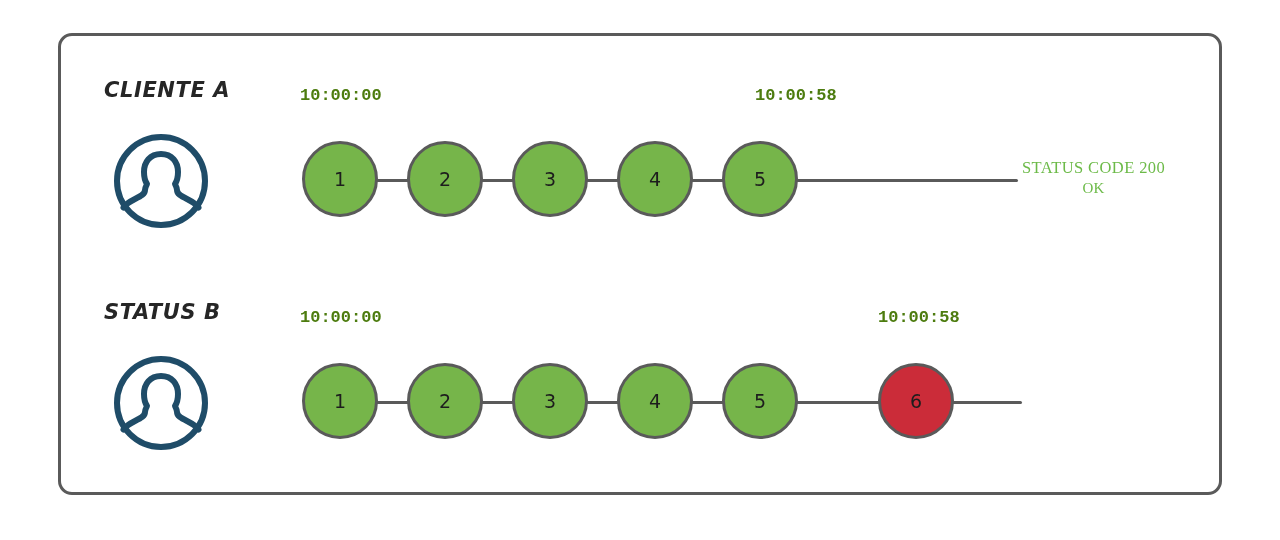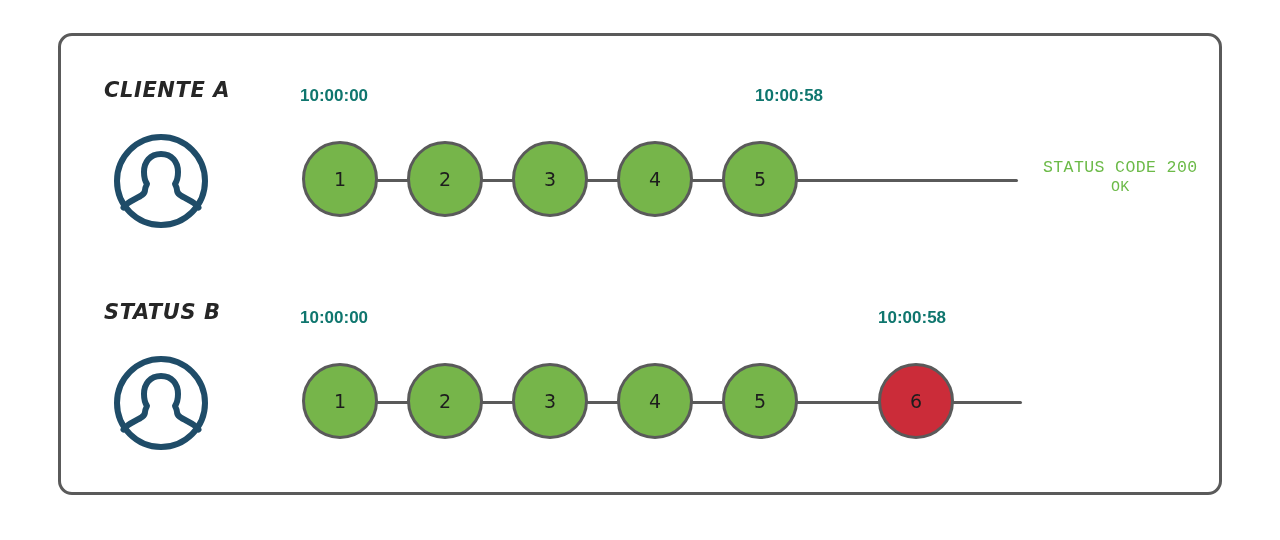--- a/index.html
+++ b/index.html
@@ -61,24 +61,24 @@
     position: absolute;
     left: 110px;
     top: 130px;
     width: 102px;
     height: 102px;
   }
 
   .timestamp {
     position: absolute;
     top: 86px;
-    font-family: Liberation Sans, sans-serif;
+    font-family: Liberation Mono, monospace;
     font-size: 17px;
     font-weight: bold;
-    color: #0f766e;
+    color: #4d7c0f;
     white-space: nowrap;
   }
   .ts-start { left: 300px; }
   .ts-end-a { left: 755px; }
   .ts-end-b { left: 878px; }
 
   
   .chain {
     position: absolute;
     top: 141px;
@@ -109,24 +109,23 @@
     font-size: 19px;
     color: #1d1d1d;
     background: #76b54a;
   }
   .node.err { background: #cb2c39; }
 
   
   .status {
     position: absolute;
     text-align: center;
-    font-family: Liberation Mono, monospace;
+    font-family: Liberation Serif, serif;
     line-height: 1.25;
     white-space: nowrap;
-    margin-left: 21px;
   }
   .status .l1 {
     display: block;
     font-size: 16.5px;
     letter-spacing: 0.4px;
   }
   .status .l2 {
     display: block;
     font-size: 15px;
     letter-spacing: 0.2px;

